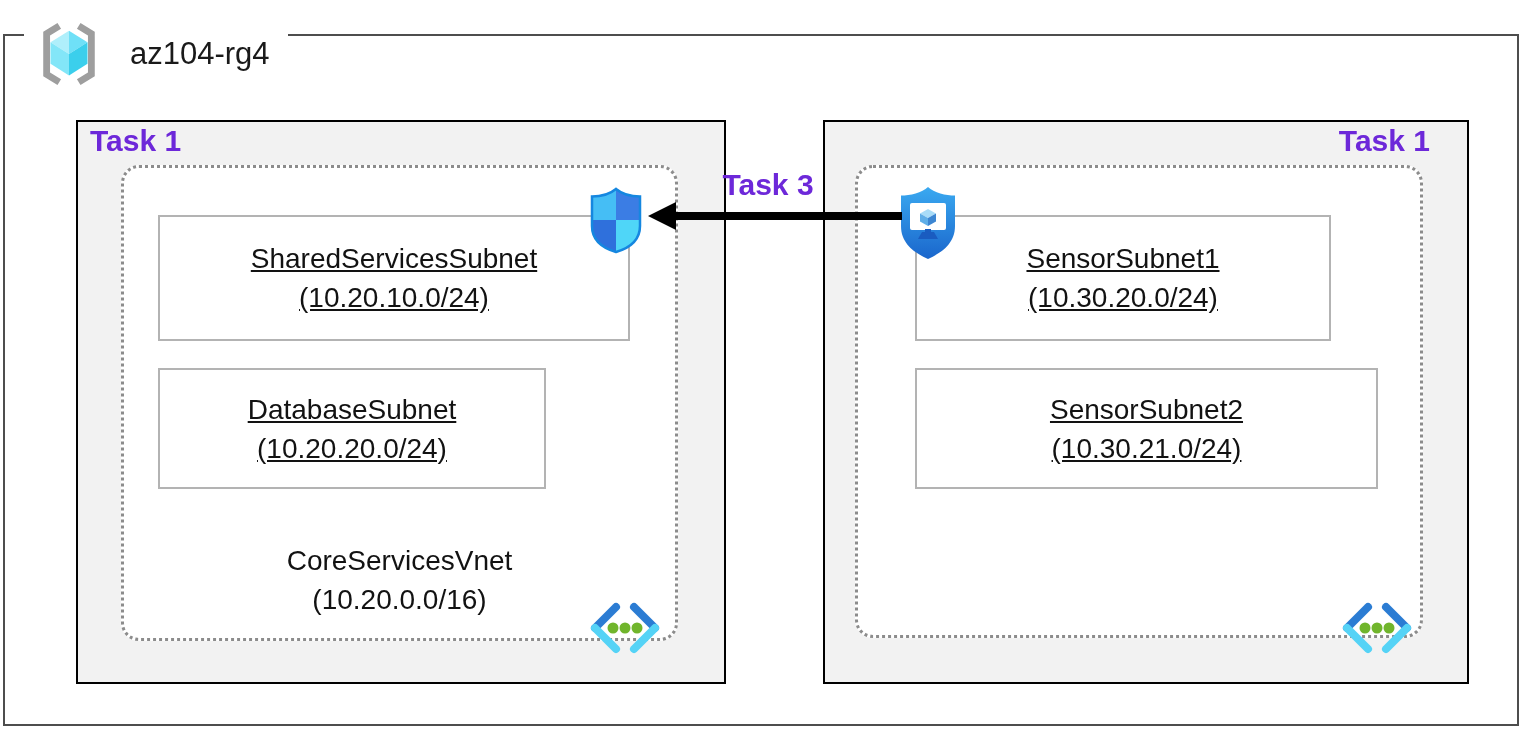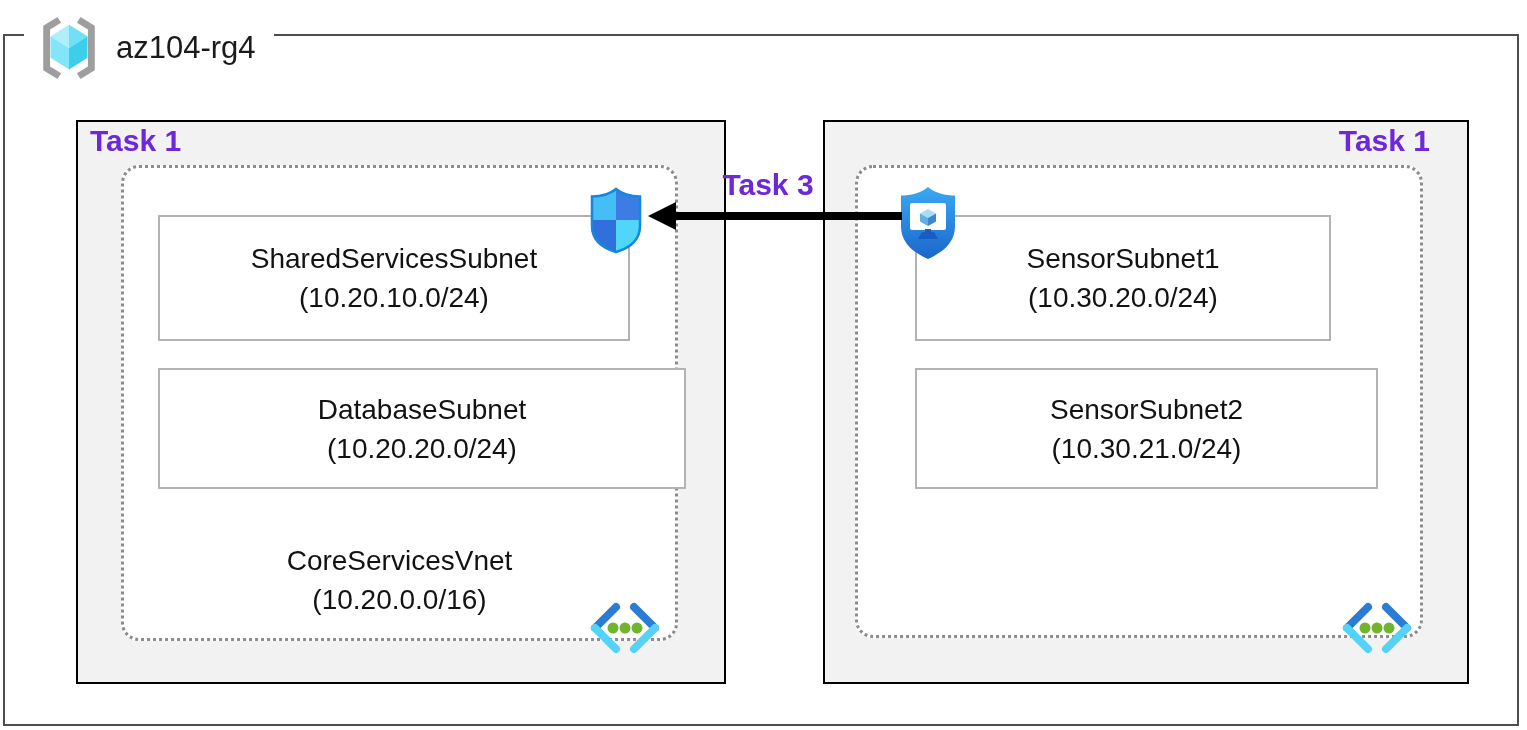--- a/index.html
+++ b/index.html
@@ -6,22 +6,22 @@
   .canvas {
     position:relative; width:1527px; height:730px; background:#ffffff;
     font-family:"Liberation Sans", sans-serif; overflow:hidden;
   }
   
   .rg-border {
     position:absolute; left:3px; top:34px; width:1516px; height:692px;
     border:2px solid #4d4d4d; box-sizing:border-box; z-index:1;
   }
   .rg-header {
-    position:absolute; left:24px; top:12px; height:72px; z-index:5;
-    display:flex; align-items:center; gap:12px;
+    position:absolute; left:24px; top:18px; height:72px; z-index:5;
+    display:flex; align-items:center; gap:26px;
     background:#ffffff; padding:0 18px 0 10px;
   }
   .rg-label { font-size:31px; color:#1a1a1a; white-space:nowrap; }
 
   
   .task-box {
     position:absolute; background:#f2f2f2; border:2px solid #000000;
     box-sizing:border-box; z-index:2;
   }
   #task1-box { left:76px;  top:120px; width:650px; height:564px; }
@@ -40,24 +40,24 @@
     border-radius:18px; box-sizing:border-box; z-index:3;
   }
   #vnet1-boundary { left:121px; top:165px; width:557px; height:476px; }
   #vnet2-boundary { left:855px; top:165px; width:568px; height:473px; }
 
   
   .subnet {
     position:absolute; background:#ffffff; border:2px solid #b3b3b3;
     box-sizing:border-box; z-index:4; display:flex; flex-direction:column;
     align-items:center; justify-content:center; text-align:center;
-    font-size:28px; line-height:39px; color:#121212;
+    font-size:28px; line-height:39px; color:#121212;text-decoration:underline;
   }
   #subnet-1-1 { left:158px; top:215px; width:472px; height:126px; }
-  #subnet-1-2 { left:158px; top:368px; width:528px; height:121px; }
+  #subnet-1-2 { left:158px; top:368px; width:388px; height:121px; }
   #subnet-2-1 { left:915px; top:215px; width:416px; height:126px; }
   #subnet-2-2 { left:915px; top:368px; width:463px; height:121px; }
 
   .vnet-label {
     position:absolute; z-index:4; text-align:center;
     font-size:28px; line-height:39px; color:#121212;
   }
   #vnet1-label { left:121px; top:541px; width:557px; }
   #vnet2-label { left:855px; top:541px; width:568px; }
 

